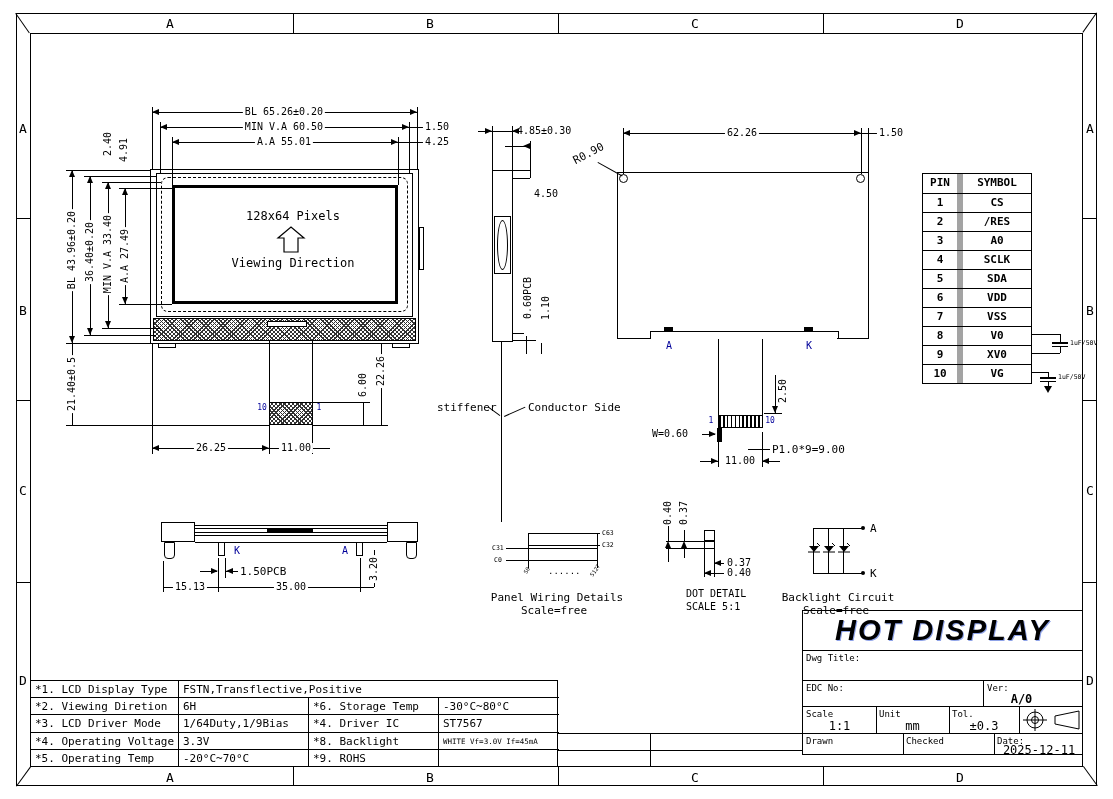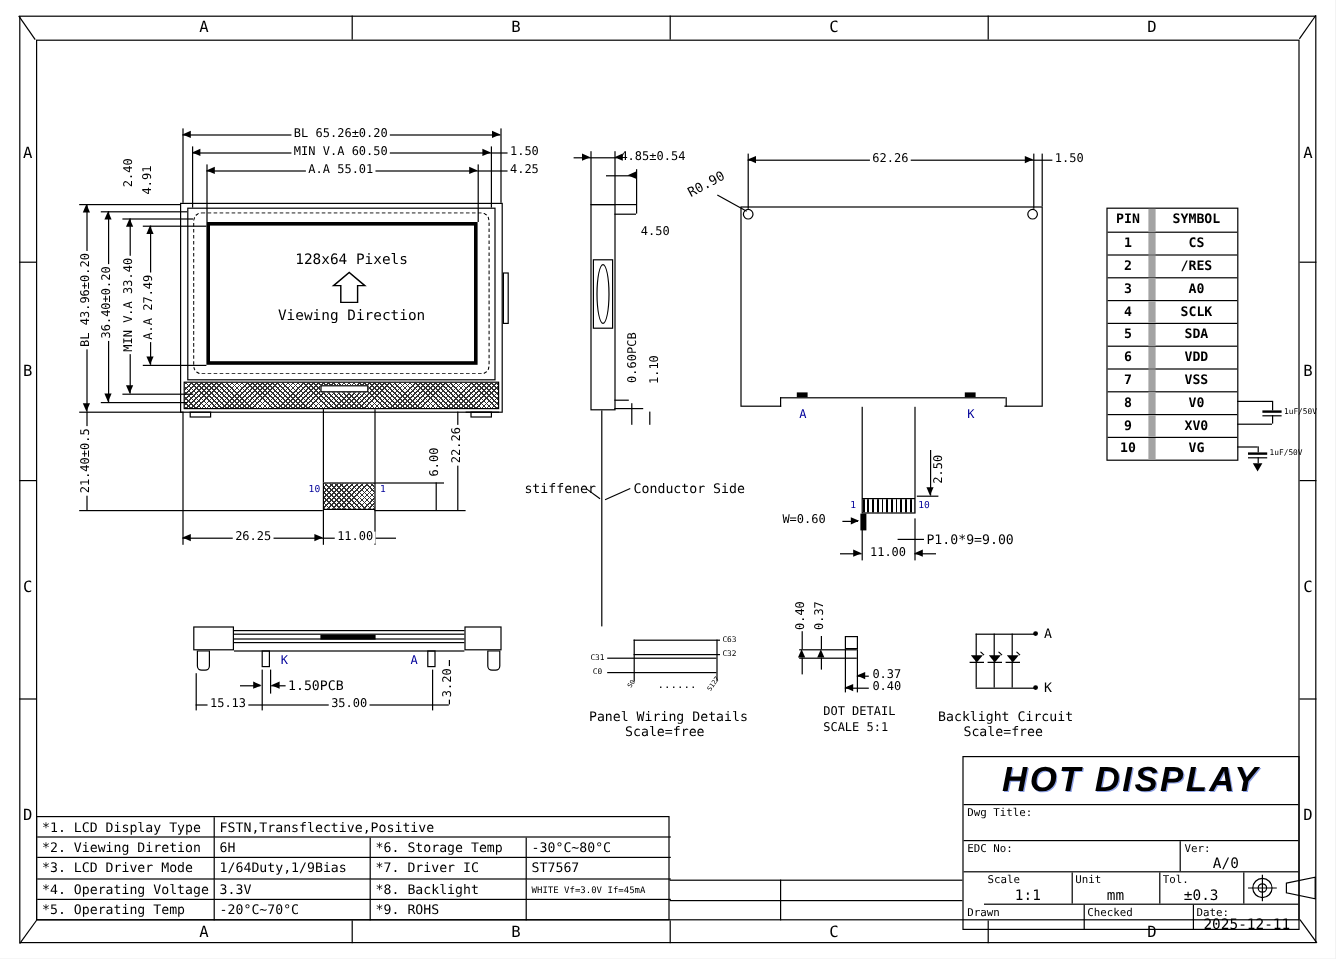--- a/index.html
+++ b/index.html
@@ -44,21 +44,21 @@
   .spec{position:absolute;left:30px;top:680px;width:528px;height:87px;border:1px solid #000;
         display:grid;grid-template-columns:148px 130px 130px 120px;grid-auto-rows:17.2px;
         font-size:11px;}
   .sc{border-right:1px solid #000;border-bottom:1px solid #000;padding:1px 4px;line-height:15px;
       white-space:nowrap;overflow:hidden;}
   .sc.nr{border-right:none;}
   .sc.nb{border-bottom:none;}
   .sc.span3{grid-column:2/5;}
   .sc.small{font-size:7.5px;line-height:15px;}
   
-  .tb{position:absolute;left:802px;top:630px;width:281px;height:145px;border:1px solid #000;}
+  .tb{position:absolute;left:802px;top:610px;width:281px;height:145px;border:1px solid #000;}
   .tb .banner{height:40px;border-bottom:1px solid #000;display:flex;align-items:center;justify-content:center;}
   .tb .banner span{font-family:"Liberation Sans",sans-serif;font-weight:bold;font-style:italic;
                    font-size:29px;letter-spacing:2px;text-shadow:1px 1px 0 #8fa3e8;}
   .tb .row{position:relative;border-bottom:1px solid #000;}
   .tb .tag{position:absolute;left:3px;top:2px;font-size:9px;}
   .tb .val{position:absolute;width:100%;text-align:center;font-size:12px;}
   .cellline{position:absolute;top:0;bottom:0;width:1px;background:#000;}
 </style>
 </head>
 <body>
@@ -201,21 +201,21 @@
   <div class="rect" style="left:497px;top:220px;width:11px;height:50px;border-radius:50%;"></div>
   <div class="hl" style="left:512px;top:333px;width:12px;"></div>
   <div class="hl" style="left:512px;top:340px;width:24px;"></div>
   <div class="vl" style="left:501px;top:342px;height:180px;"></div>
 
   <div class="vl" style="left:492px;top:126px;height:44px;"></div>
   <div class="vl" style="left:512px;top:126px;height:44px;"></div>
   <div class="hl" style="left:478px;top:131px;width:36px;"></div>
   <div class="aw r" style="left:485px;top:128px;"></div>
     <div class="aw l" style="left:512px;top:128px;"></div>
-  <div class="lbl" style="left:517px;top:126px;">4.85±0.54</div>
+  <div class="lbl" style="left:517px;top:126px;">4.85±0.30</div>
   <div class="vl" style="left:530px;top:141px;height:29px;"></div>
   <div class="hl" style="left:505px;top:146px;width:25px;"></div>
   <div class="aw l" style="left:523px;top:143px;"></div>
   <div class="lbl" style="left:534px;top:141px;margin-top:48px;">4.50</div>
   <div class="dimv" style="left:528px;top:298px;">0.60PCB</div>
   <div class="dimv" style="left:546px;top:308px;">1.10</div>
   <div class="vl" style="left:526px;top:336px;height:18px;"></div>
   <div class="vl" style="left:541px;top:343px;height:11px;"></div>
   <div class="lbl" style="left:437px;top:402px;font-size:11px;">stiffener</div>
   <div class="diag" style="left:489px;top:407px;width:14px;transform:rotate(36deg);"></div>
@@ -426,21 +426,21 @@
 
   <div class="spec">
     <div class="sc">*1. LCD Display Type</div>
     <div class="sc nr span3">FSTN,Transflective,Positive</div>
     <div class="sc">*2. Viewing Diretion</div>
     <div class="sc">6H</div>
     <div class="sc">*6. Storage Temp</div>
     <div class="sc nr">-30°C~80°C</div>
     <div class="sc">*3. LCD Driver Mode</div>
     <div class="sc">1/64Duty,1/9Bias</div>
-    <div class="sc">*7. Driver IC</div>
+    <div class="sc">*4. Driver IC</div>
     <div class="sc nr">ST7567</div>
     <div class="sc">*4. Operating Voltage</div>
     <div class="sc">3.3V</div>
     <div class="sc">*8. Backlight</div>
     <div class="sc nr small">WHITE Vf=3.0V If=45mA</div>
     <div class="sc nb">*5. Operating Temp</div>
     <div class="sc nb">-20°C~70°C</div>
     <div class="sc nb">*9. ROHS</div>
     <div class="sc nr nb"></div>
   </div>
@@ -453,23 +453,23 @@
     <div class="banner">
         <span>HOT DISPLAY</span>
       </div>
     <div class="row" style="height:30px;">
       <span class="tag">Dwg Title:</span>
     </div>
     <div class="row" style="height:26px;">
       <div class="cellline" style="left:180px;"></div>
       <span class="tag">EDC No:</span>
       <span class="tag" style="left:184px;">Ver:</span>
-      <span class="val" style="left:180px;width:77px;top:11px;">A/0</span>
+      <span class="val" style="left:180px;width:77px;top:11px;font-weight:bold;">A/0</span>
     </div>
-    <div class="row" style="height:27px;margin-left:17px;">
+    <div class="row" style="height:27px;">
       <div class="cellline" style="left:73px;"></div>
       <div class="cellline" style="left:146px;"></div>
       <div class="cellline" style="left:216px;"></div>
       <span class="tag">Scale</span>
       <span class="val f11" style="left:0;width:73px;top:12px;">1:1</span>
       <span class="tag" style="left:76px;">Unit</span>
       <span class="val f11" style="left:73px;width:73px;top:12px;">mm</span>
       <span class="tag" style="left:149px;">Tol.</span>
       <span class="val f11" style="left:146px;width:70px;top:12px;">±0.3</span>
       <svg style="position:absolute;left:218px;top:1px;" width="62" height="24" viewBox="0 0 62 24">

